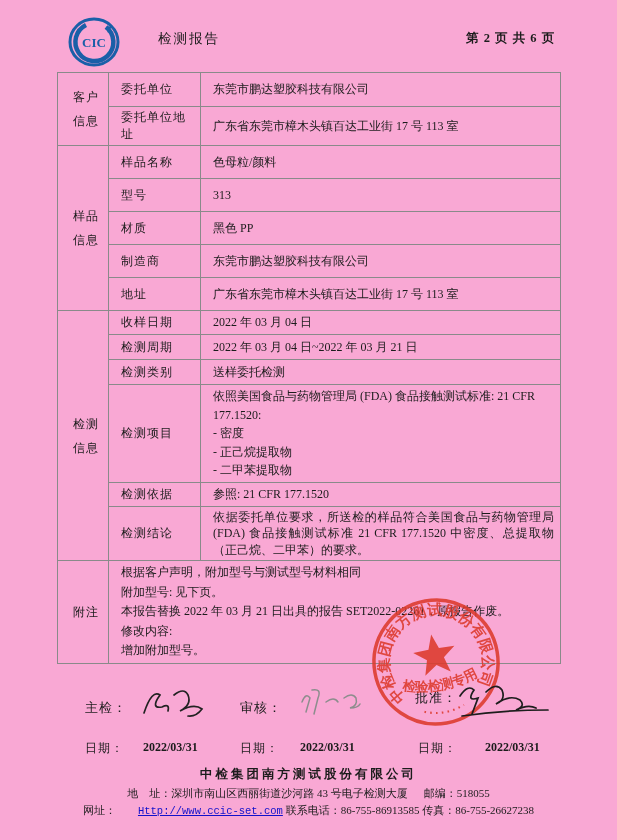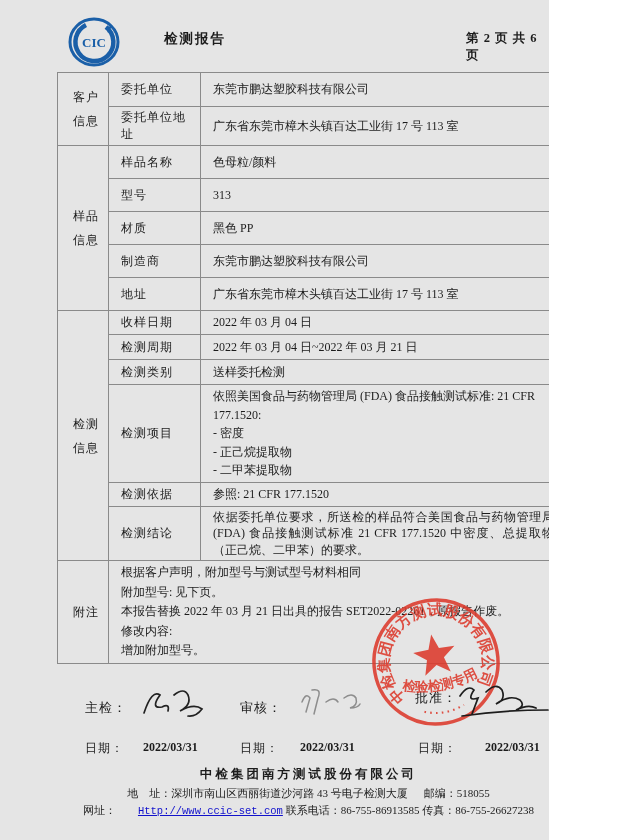--- a/index.html
+++ b/index.html
@@ -1,22 +1,22 @@
 <!DOCTYPE html>
 <html><head>
 <meta charset="utf-8">
 <style>
   html,body{margin:0;padding:0;background:#ffffff;}
   .page{
-    position:relative;width:549px;height:840px;background:#e5e5e5;overflow:hidden;
+    position:relative;width:617px;height:840px;background:#f9a8d4;overflow:hidden;
     font-family:"Liberation Serif","DejaVu Serif",serif;color:#1c1c1c;
   }
   
   .logo{position:absolute;left:60px;top:15px;width:68px;height:54px;}
-  .hdr-title{position:absolute;left:164px;top:30px;font-size:13.5px;font-weight:bold;letter-spacing:2px;}
+  .hdr-title{position:absolute;left:158px;top:30px;font-size:13.5px;font-weight:normal;letter-spacing:2px;}
   .hdr-no{position:absolute;left:236px;top:31px;font-size:12px;font-weight:bold;}
   .hdr-page{position:absolute;left:466px;top:30px;font-size:12.5px;font-weight:bold;letter-spacing:1px;}
   
   table.rpt{
     position:absolute;left:57px;top:72px;width:503px;
     border-collapse:collapse;table-layout:fixed;font-size:12px;font-family:Liberation Serif, serif;
   }
   table.rpt td{border:1px solid #8a8a8a;vertical-align:middle;padding:2px 6px 2px 12px;}
   td.sec{
     text-align:center;padding:2px 4px;white-space:pre-line;line-height:24px;

